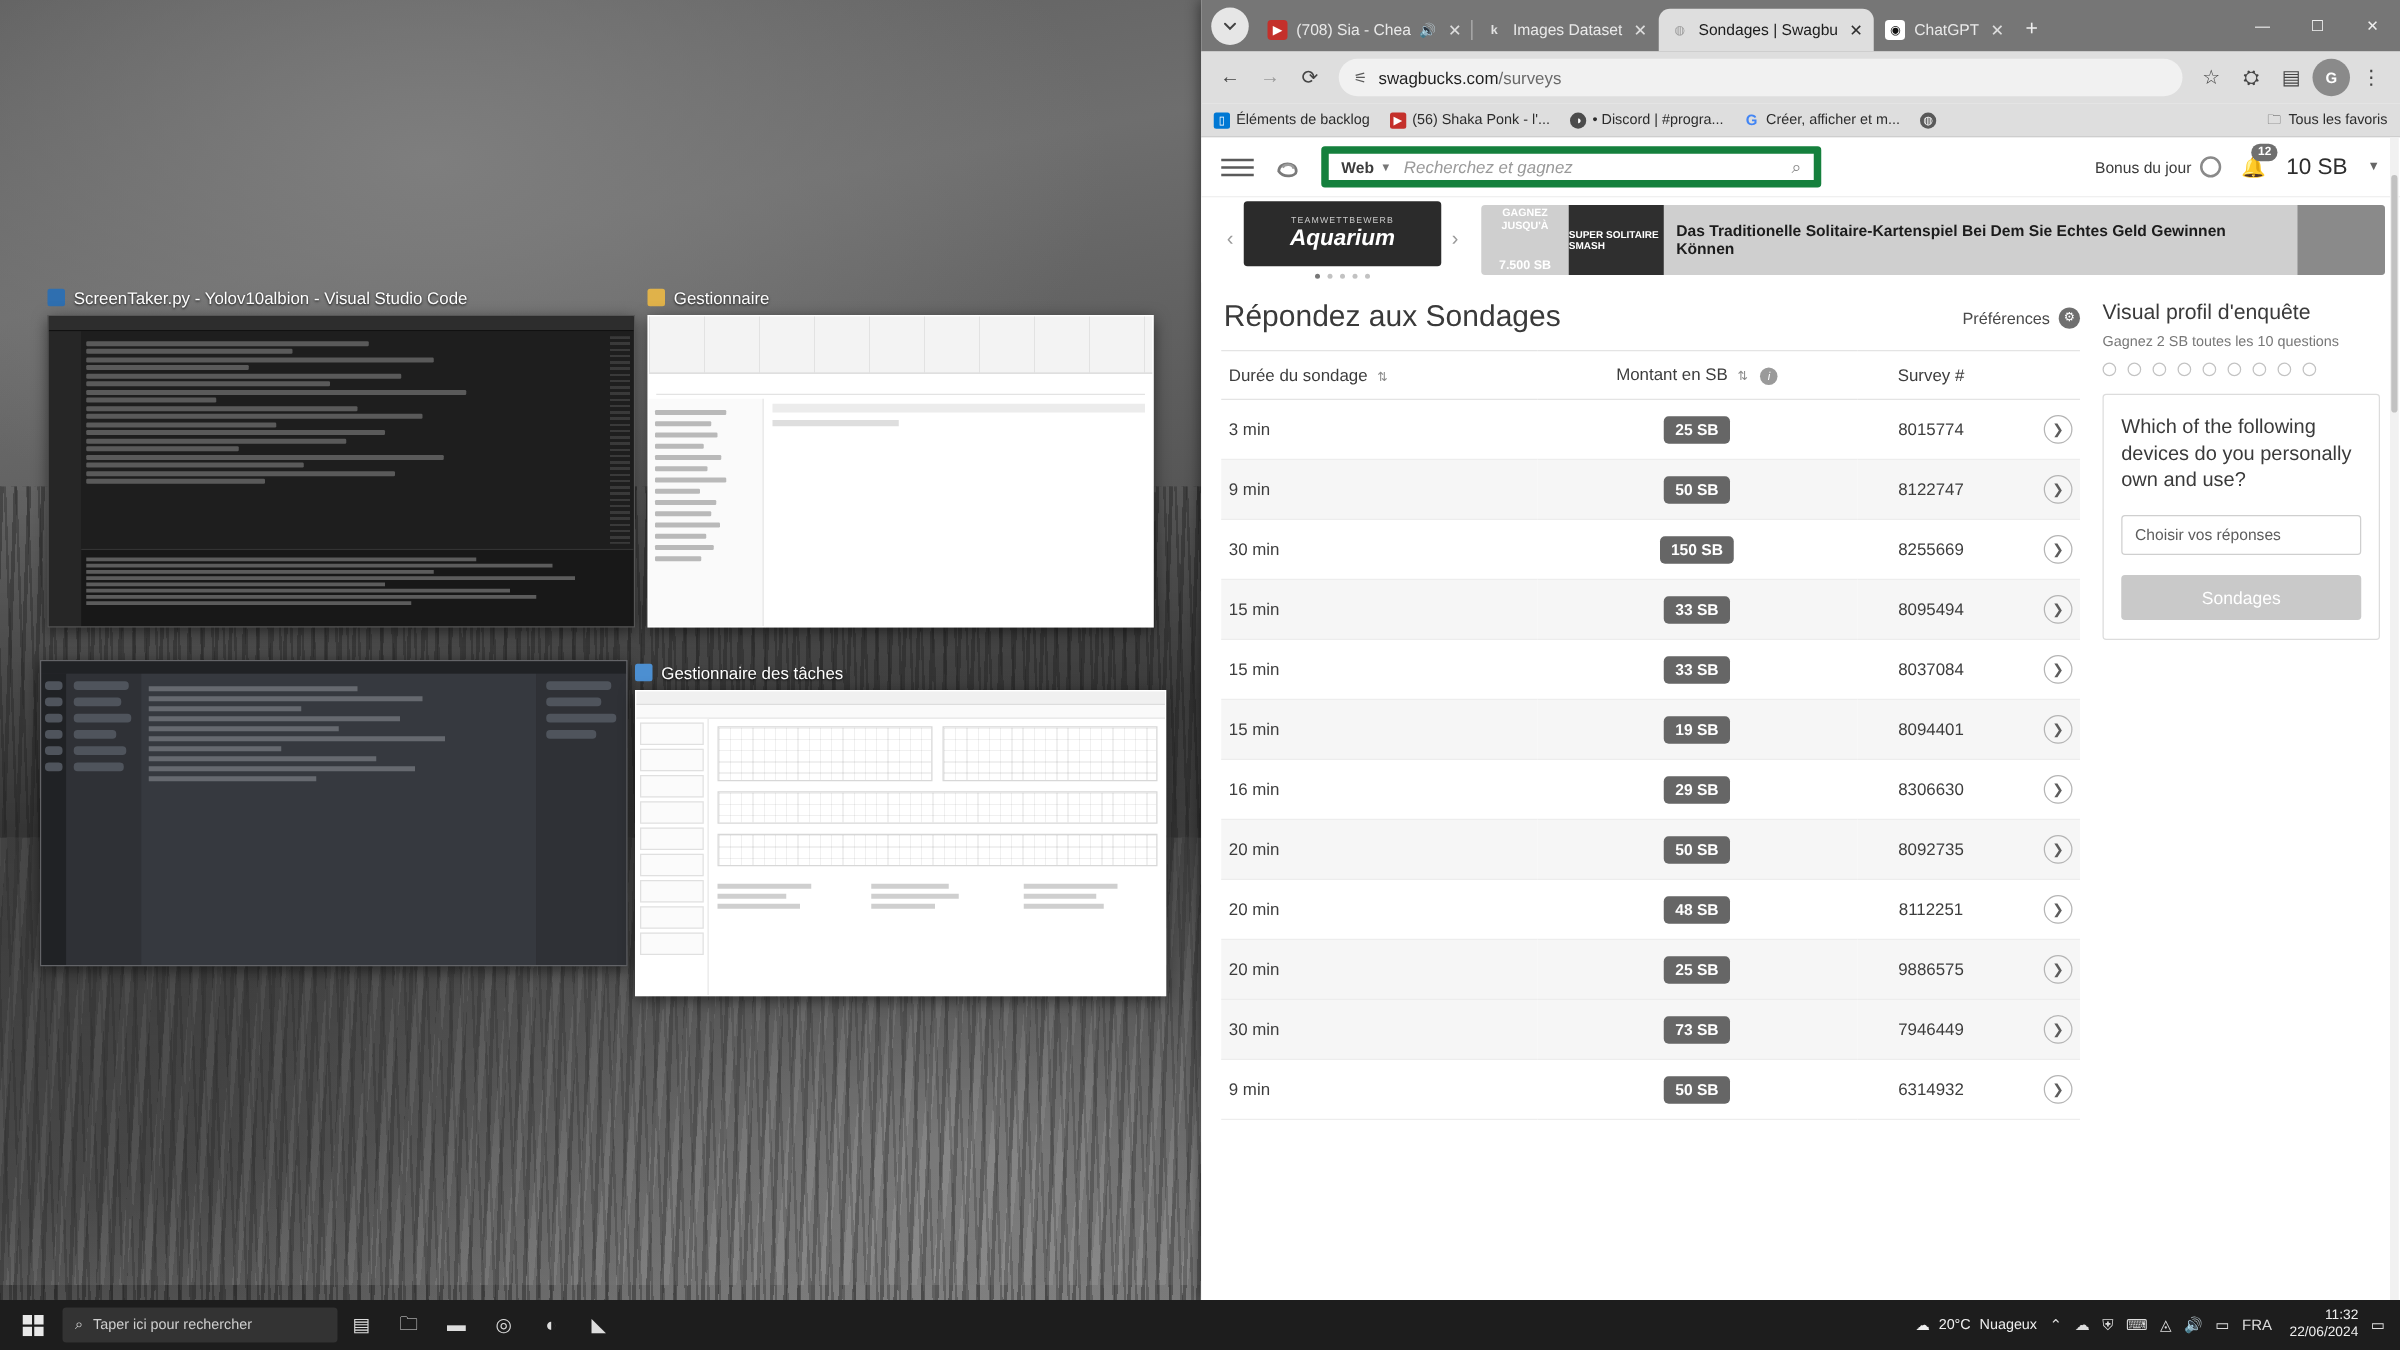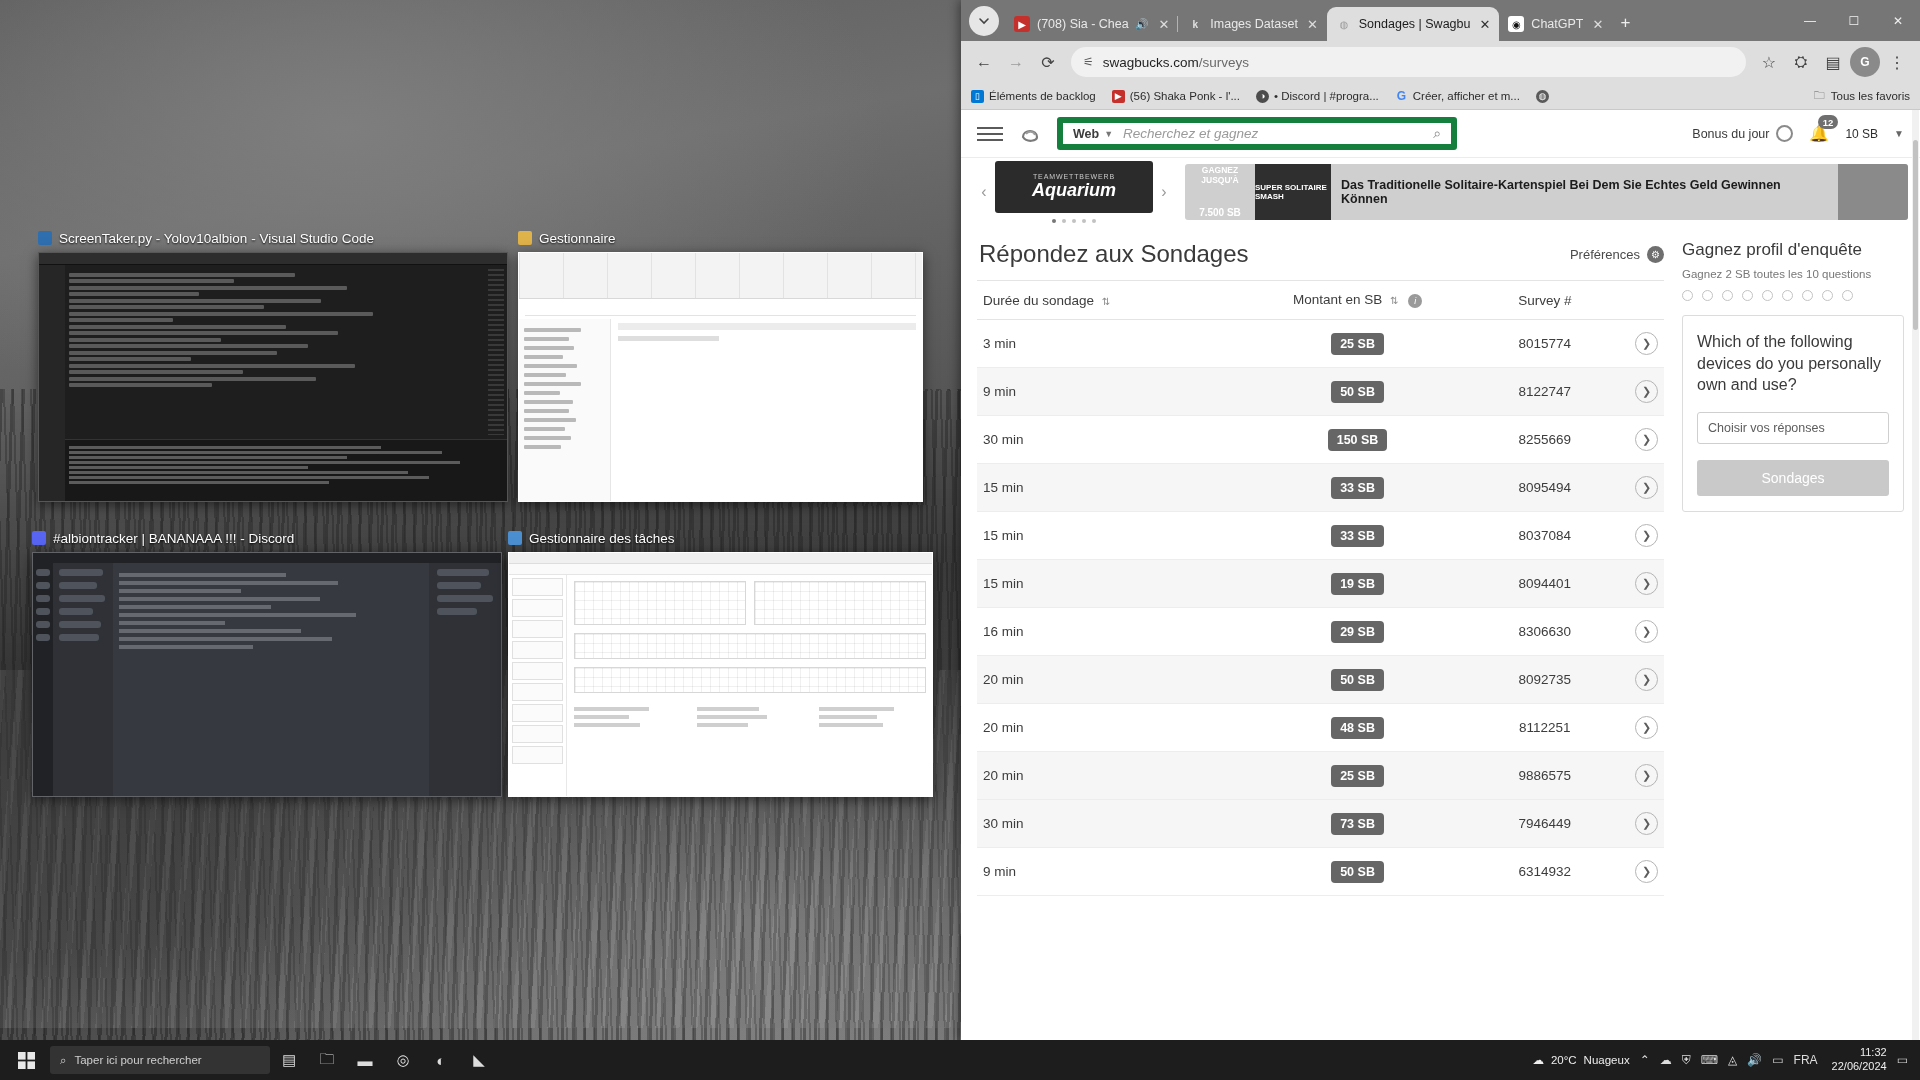--- a/index.html
+++ b/index.html
@@ -130,21 +130,21 @@
   .searchbox .web { font-size:12.5px; font-weight:bold; color:#3c3c3c; }
   .searchbox .caret { margin:0 10px 0 5px; font-size:9px; color:#777; }
   .searchbox .sinput { flex:1; font-size:13.5px; color:#9a9a9a; font-style:italic; }
   .sbright { margin-left:auto; display:flex; align-items:center; gap:16px; }
   .bonus { display:flex; align-items:center; gap:7px; font-size:12.5px; color:#3a3a3a; }
   .bonus .ring { width:17px; height:17px; border-radius:50%; border:2px solid #8a8a8a; }
   .bellwrap { position:relative; }
   .bell { font-size:16px; color:#6b6b6b; }
   .badge { position:absolute; top:-9px; right:-9px; background:#6f6f6f; color:#fff; font-size:9.5px;
            border-radius:9px; padding:1.5px 5px; font-weight:bold; }
-  .sbbal { font-size:12px; color:#2e2e2e; }
+  .sbbal { font-size:18px; color:#2e2e2e; }
   .sbcaret { font-size:10px; color:#666; }
 
   .promos { height:68px; display:flex; align-items:center; gap:0; padding:6px 12px; background:#fff; }
   .promoarrow { width:22px; text-align:center; color:#9a9a9a; font-size:16px; }
   .promo1 { width:158px; height:52px; background:#2b2b2b; border-radius:3px; color:#fff;
             display:flex; flex-direction:column; align-items:center; justify-content:center; position:relative; }
   .promo1 .ptop { font-size:7px; letter-spacing:.9px; color:#c9c9c9; }
   .promo1 .pmain { font-size:18px; font-style:italic; font-weight:bold; }
   .dots { display:flex; gap:6px; justify-content:center; margin-top:6px; }
   .dots i { width:4px; height:4px; border-radius:50%; background:#c2c2c2; display:block; }
@@ -281,24 +281,20 @@
         <i style="width:46%"></i>
       </div>
     <div class="lst">
         <div class="lsthead"></div>
         <div class="lstrow" style="width:34%"></div>
       </div>
   </div>
 </div>
 
 <div class="thumb" style="left:32px; top:528px; width:470px;">
-  <div class="thumb-title">
-    <span class="thumb-ico" style="background:#5865f2;"></span>
-    <span>#albiontracker | BANANAAA !!! - Discord</span>
-  </div>
   <div class="thumb-body dsc" style="height:245px;">
     <div class="bar"></div>
     <div class="r1">
         <div class="pill" style="width:14px;margin:6px 3px;"></div>
         <div class="pill" style="width:14px;margin:6px 3px;"></div>
       <div class="pill" style="width:14px;margin:6px 3px;"></div>
         <div class="pill" style="width:14px;margin:6px 3px;"></div>
       <div class="pill" style="width:14px;margin:6px 3px;"></div>
         <div class="pill" style="width:14px;margin:6px 3px;"></div>
       </div>
@@ -623,21 +619,21 @@
               <td>9 min</td>
               <td class="c2"><span class="sbchip">50 SB</span></td>
               <td class="c3">6314932</td>
               <td class="c4"><span class="goarrow">❯</span></td>
             </tr>
           </tbody>
         </table>
       </div>
 
       <div class="rightcol">
-        <div class="rtitle">Gagnez profil d'enquête</div>
+        <div class="rtitle">Visual profil d'enquête</div>
         <div class="rsub">Gagnez 2 SB toutes les 10 questions</div>
         <div class="pdots">
           <i></i>
             <i></i>
             <i></i>
             <i></i>
             <i></i>
             <i></i>
             <i></i>
             <i></i>

